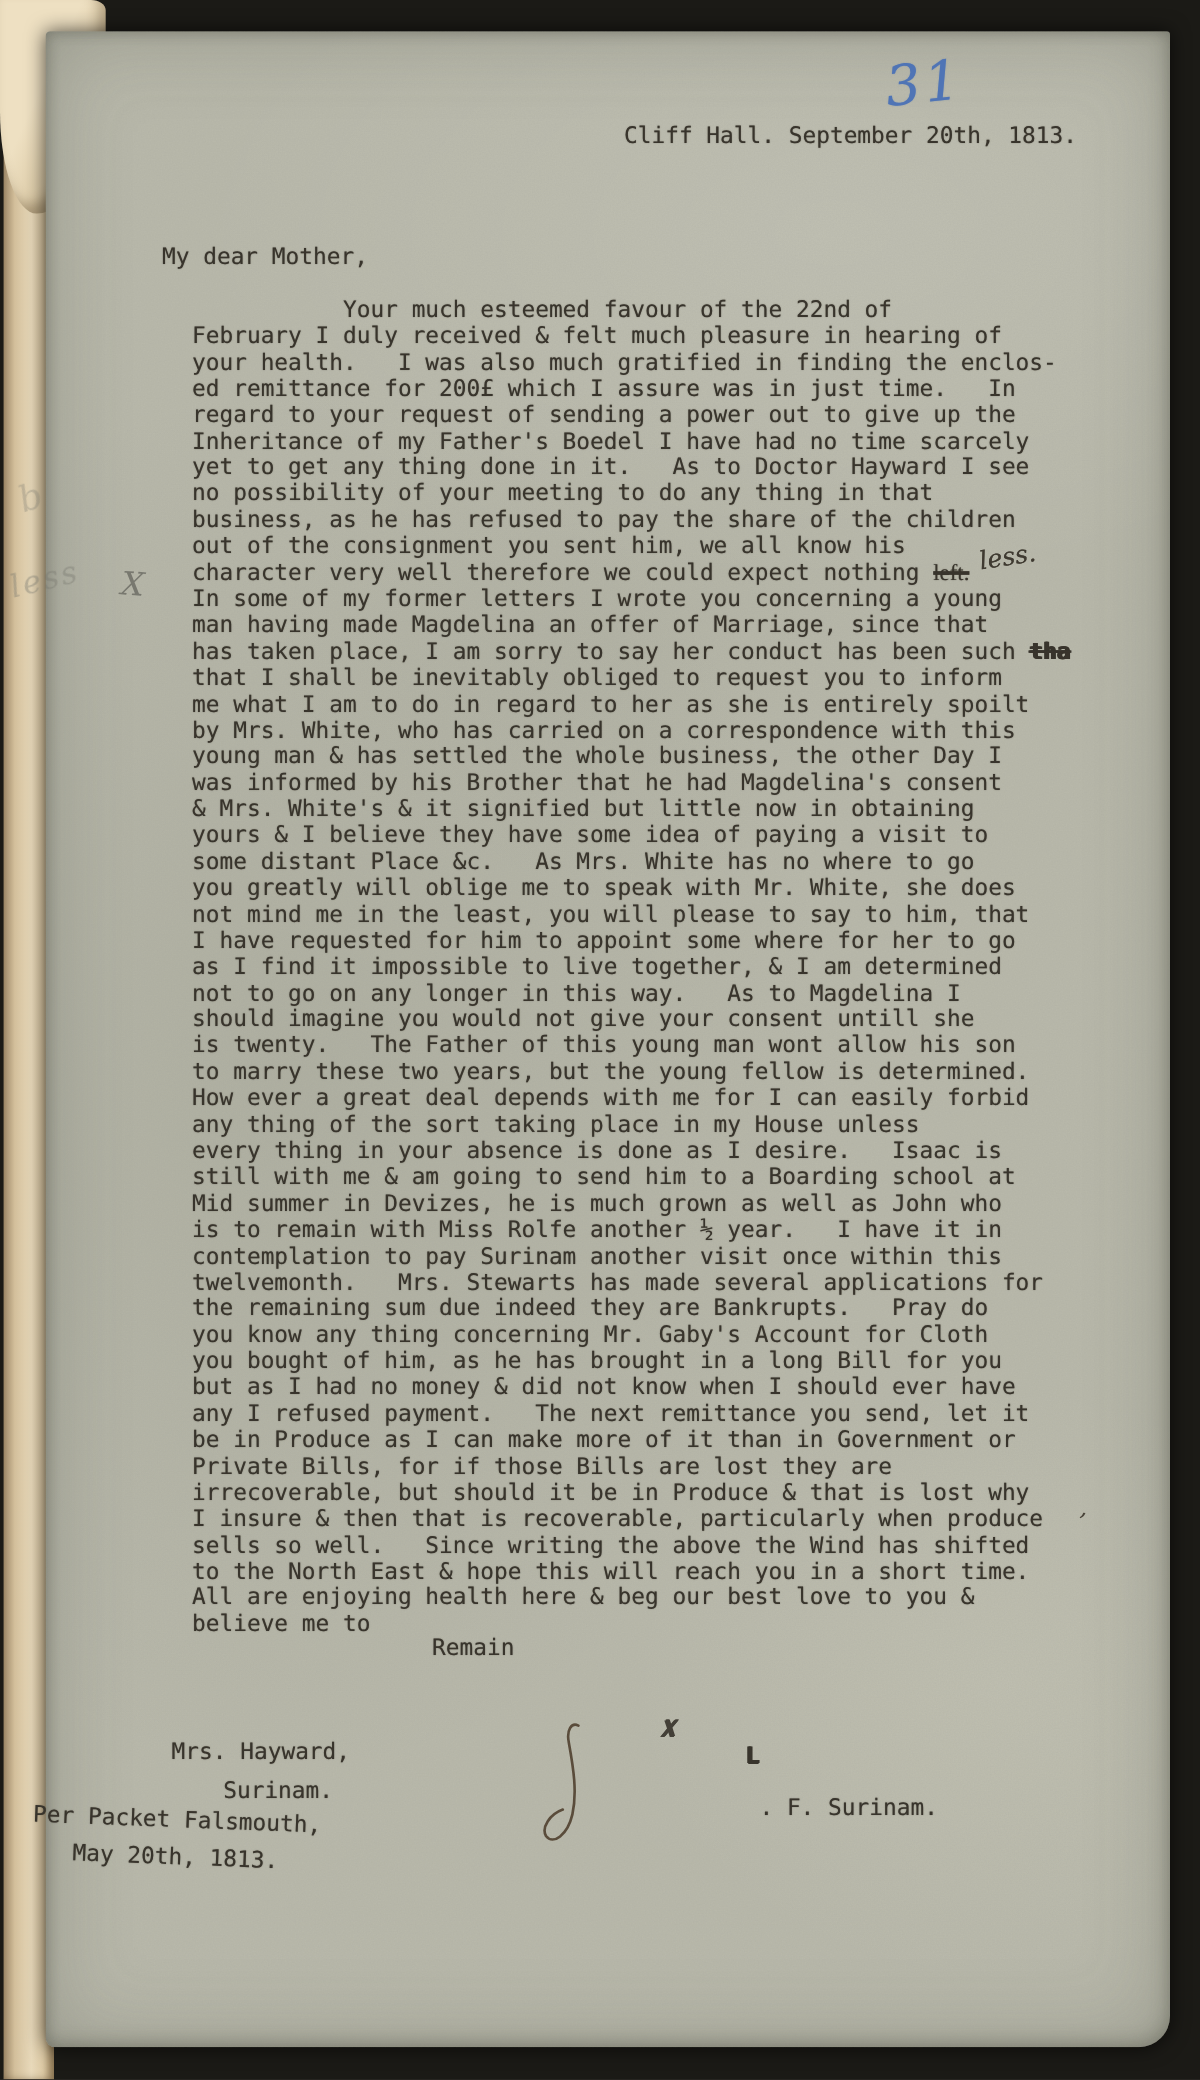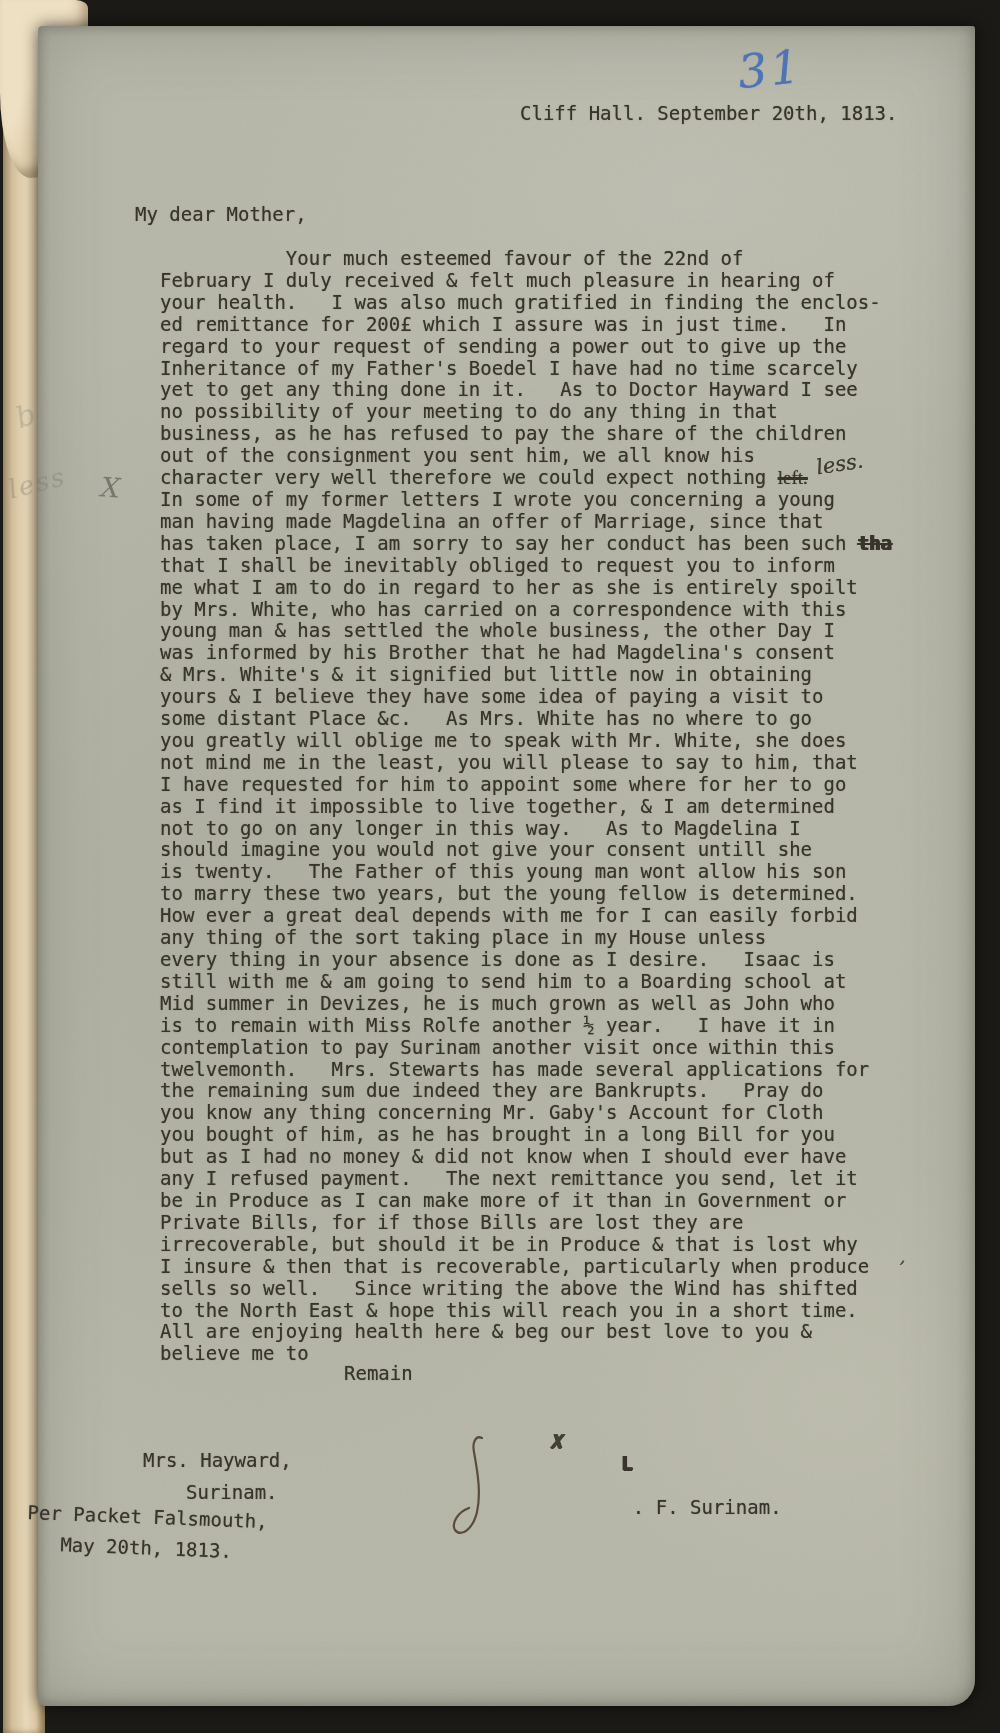--- a/index.html
+++ b/index.html
@@ -75,21 +75,21 @@
   <div class="type" style="left:135px;top:204px;">My dear Mother,</div>
 
   <div class="type body-block"><div class="bline">           Your much esteemed favour of the 22nd of</div><div class="bline">February I duly received &amp; felt much pleasure in hearing of</div><div class="bline">your health.   I was also much gratified in finding the enclos-</div><div class="bline">ed remittance for 200£ which I assure was in just time.   In</div><div class="bline">regard to your request of sending a power out to give up the</div><div class="bline">Inheritance of my Father's Boedel I have had no time scarcely</div><div class="bline">yet to get any thing done in it.   As to Doctor Hayward I see</div><div class="bline">no possibility of your meeting to do any thing in that</div><div class="bline">business, as he has refused to pay the share of the children</div><div class="bline">out of the consignment you sent him, we all know his</div><div class="bline"><span>character very well therefore we could expect nothing </span><span class="strike">left.</span></div><div class="bline">In some of my former letters I wrote you concerning a young</div><div class="bline">man having made Magdelina an offer of Marriage, since that</div><div class="bline"><span>has taken place, I am sorry to say her conduct has been such </span><span class="overstrike">tha</span></div><div class="bline">that I shall be inevitably obliged to request you to inform</div><div class="bline">me what I am to do in regard to her as she is entirely spoilt</div><div class="bline">by Mrs. White, who has carried on a correspondence with this</div><div class="bline">young man &amp; has settled the whole business, the other Day I</div><div class="bline">was informed by his Brother that he had Magdelina's consent</div><div class="bline">&amp; Mrs. White's &amp; it signified but little now in obtaining</div><div class="bline">yours &amp; I believe they have some idea of paying a visit to</div><div class="bline">some distant Place &amp;c.   As Mrs. White has no where to go</div><div class="bline">you greatly will oblige me to speak with Mr. White, she does</div><div class="bline">not mind me in the least, you will please to say to him, that</div><div class="bline">I have requested for him to appoint some where for her to go</div><div class="bline">as I find it impossible to live together, &amp; I am determined</div><div class="bline">not to go on any longer in this way.   As to Magdelina I</div><div class="bline">should imagine you would not give your consent untill she</div><div class="bline">is twenty.   The Father of this young man wont allow his son</div><div class="bline">to marry these two years, but the young fellow is determined.</div><div class="bline">How ever a great deal depends with me for I can easily forbid</div><div class="bline">any thing of the sort taking place in my House unless</div><div class="bline">every thing in your absence is done as I desire.   Isaac is</div><div class="bline">still with me &amp; am going to send him to a Boarding school at</div><div class="bline">Mid summer in Devizes, he is much grown as well as John who</div><div class="bline">is to remain with Miss Rolfe another ½ year.   I have it in</div><div class="bline">contemplation to pay Surinam another visit once within this</div><div class="bline">twelvemonth.   Mrs. Stewarts has made several applications for</div><div class="bline">the remaining sum due indeed they are Bankrupts.   Pray do</div><div class="bline">you know any thing concerning Mr. Gaby's Account for Cloth</div><div class="bline">you bought of him, as he has brought in a long Bill for you</div><div class="bline">but as I had no money &amp; did not know when I should ever have</div><div class="bline">any I refused payment.   The next remittance you send, let it</div><div class="bline">be in Produce as I can make more of it than in Government or</div><div class="bline">Private Bills, for if those Bills are lost they are</div><div class="bline">irrecoverable, but should it be in Produce &amp; that is lost why</div><div class="bline">I insure &amp; then that is recoverable, particularly when produce</div><div class="bline">sells so well.   Since writing the above the Wind has shifted</div><div class="bline">to the North East &amp; hope this will reach you in a short time.</div><div class="bline">All are enjoying health here &amp; beg our best love to you &amp;</div><div class="bline">believe me to</div></div>
 
   <div class="hand ins-less">less.</div>
   <div class="hand margin-x">X</div>
   <div class="hand faint faint-a">b</div>
   <div class="hand faint faint-b">less</div>
   <div class="hand stray">’</div>
 
-  <div class="type" style="left:344px;top:1363px;">Remain</div>
+  <div class="type" style="left:360px;top:1363px;">Remain</div>
   <div class="type" style="left:507px;top:1409px;">
     <span class="sig-initial">
       <span>L</span>
       <span class="over">X</span>
     </span><span>. F. Surinam.</span>
   </div>
 
   <svg class="flourish" xmlns="http://www.w3.org/2000/svg" width="52" height="108" viewBox="0 0 52 108">
     <path d="M34 4 C28 1 24 8 26 18 C30 40 33 60 29 78 C25 95 13 104 7 96 C3 89 10 78 21 74" fill="none" stroke="#4a3a28" stroke-width="2.2" stroke-linecap="round" opacity="0.85"></path>
   </svg>

